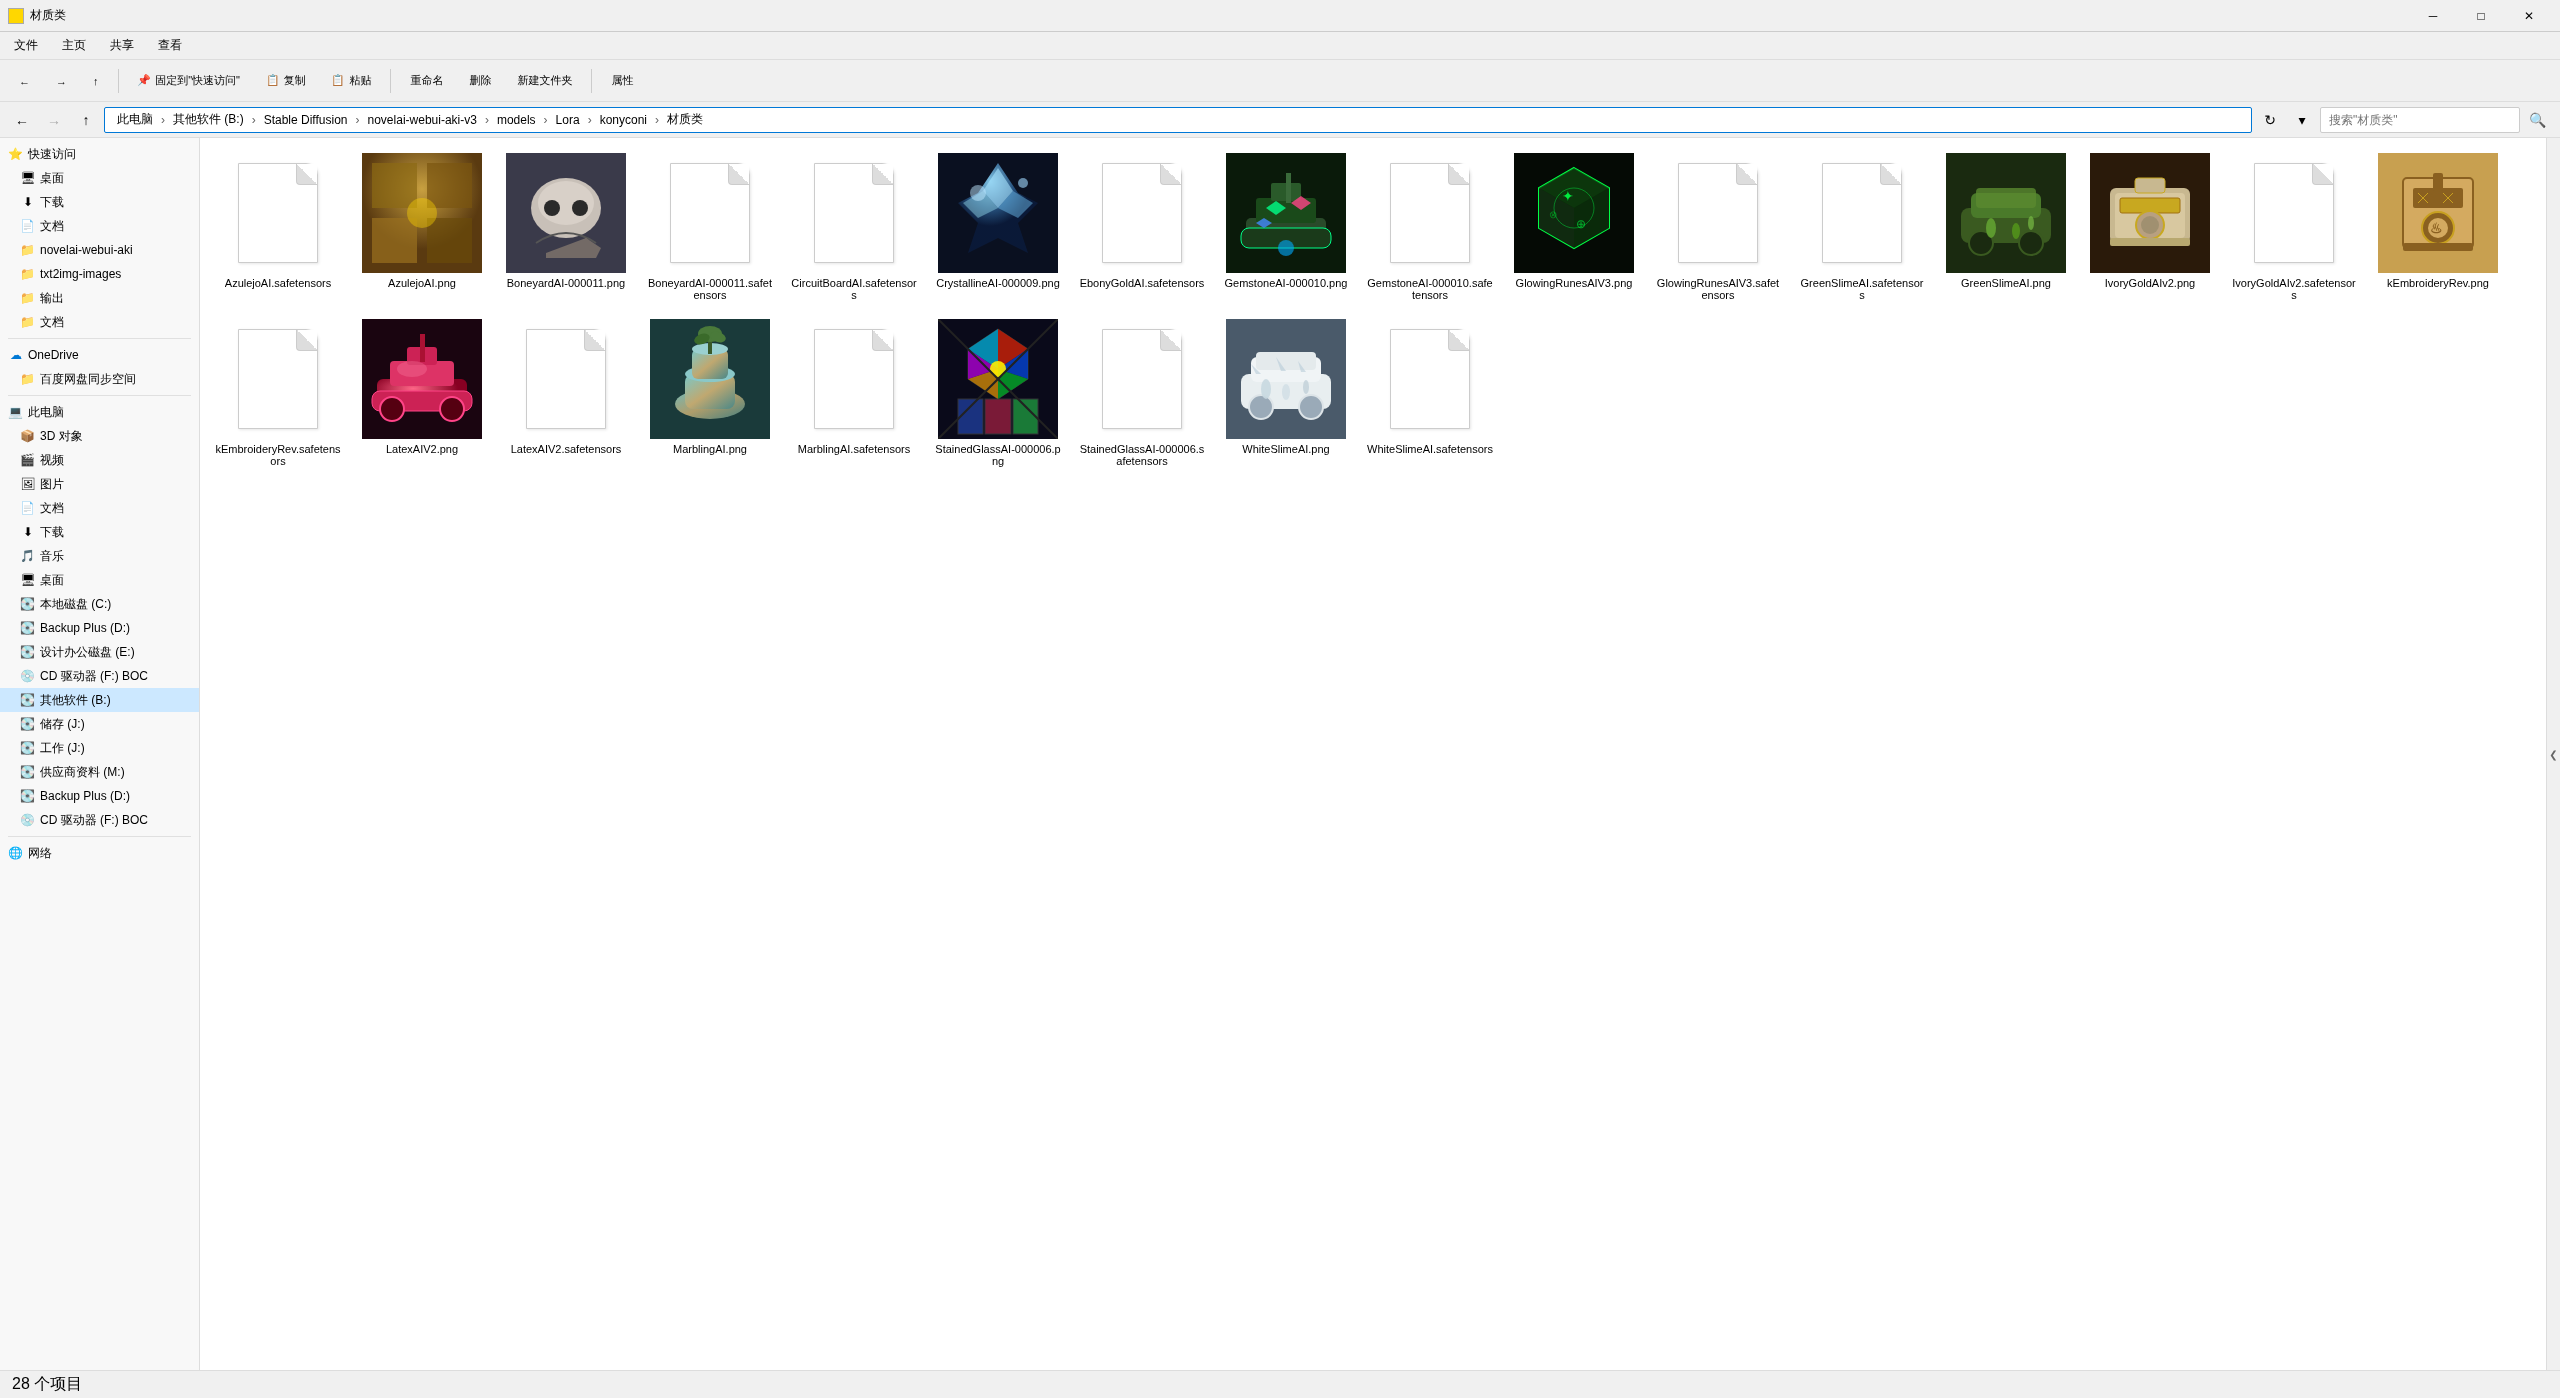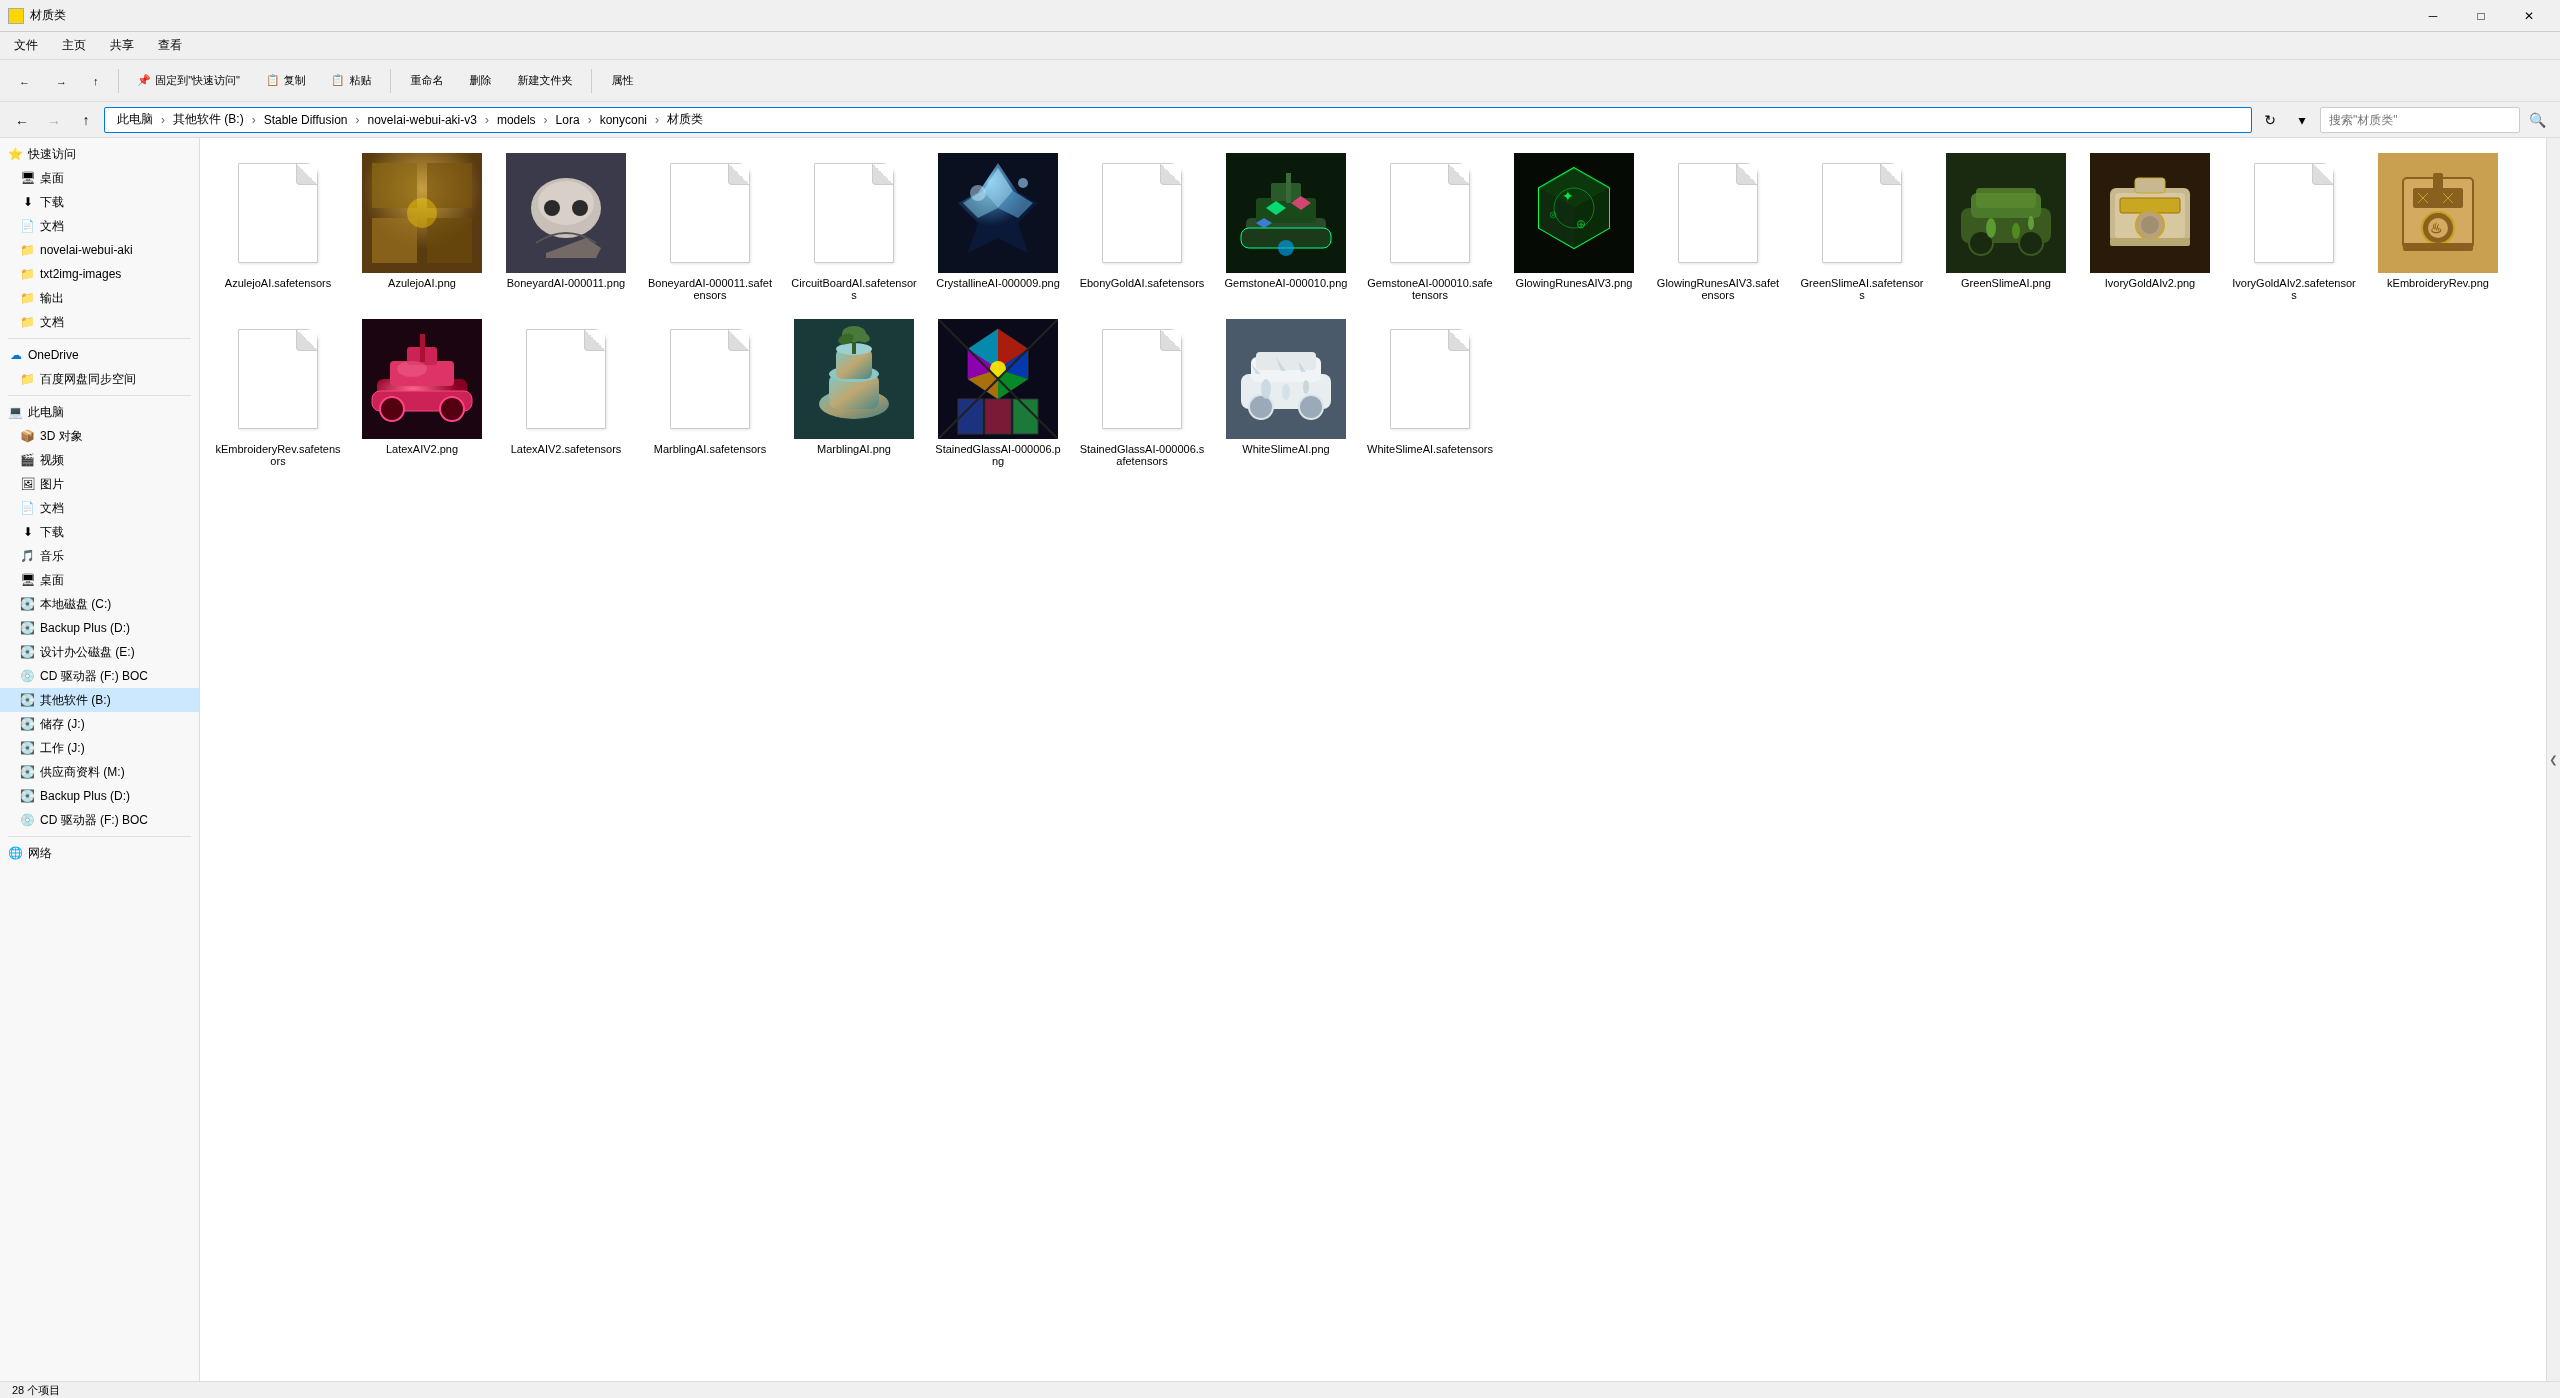--- a/index.html
+++ b/index.html
@@ -253,27 +253,27 @@
       word-break: break-all;
       max-width: 130px;
       overflow: hidden;
       display: -webkit-box;
       -webkit-line-clamp: 2;
       -webkit-box-orient: vertical;
     }
 
     
     .status-bar {
-      height: 17px;
+      height: 28px;
       background: #f0f0f0;
       border-top: 1px solid #ddd;
       display: flex;
       align-items: center;
       padding: 0 12px;
-      font-size: 11px;
+      font-size: 16px;
       gap: 8px;
     }
 
     
     ::-webkit-scrollbar { width: 14px; }
     ::-webkit-scrollbar-track { background: #f0f0f0; }
     ::-webkit-scrollbar-thumb { background: #c0c0c0; border: 2px solid #f0f0f0; border-radius: 4px; }
 
     
     .collapse-panel {
@@ -783,27 +783,20 @@
 
       <div class="file-item">
         <div class="file-thumb">
           <div class="doc-icon"></div>
         </div>
         <span class="file-name">LatexAIV2.safetensors</span>
       </div>
 
       <div class="file-item">
         <div class="file-thumb">
-          <div class="doc-icon"></div>
-        </div>
-        <span class="file-name">MarblingAI.safetensors</span>
-      </div>
-
-      <div class="file-item">
-        <div class="file-thumb">
           <svg width="120" height="120" viewBox="0 0 120 120" xmlns="http://www.w3.org/2000/svg">
             <defs>
               <linearGradient id="gm" x1="0%" y1="0%" x2="100%" y2="100%">
                 <stop offset="0%" stop-color="#7ac8c8"></stop>
                 <stop offset="50%" stop-color="#c0a870"></stop>
                 <stop offset="100%" stop-color="#4a8888"></stop>
               </linearGradient>
             </defs>
             <rect width="120" height="120" fill="#1a3a3a"></rect>
 
@@ -817,20 +810,27 @@
             <ellipse cx="60" cy="15" rx="12" ry="8" fill="#4a7a3a"></ellipse>
             <ellipse cx="52" cy="20" rx="8" ry="5" fill="#3a6a2a" transform="rotate(-20 52 20)"></ellipse>
             <ellipse cx="68" cy="18" rx="8" ry="5" fill="#4a7a3a" transform="rotate(20 68 18)"></ellipse>
           </svg>
         </div>
         <span class="file-name">MarblingAI.png</span>
       </div>
 
       <div class="file-item">
         <div class="file-thumb">
+          <div class="doc-icon"></div>
+        </div>
+        <span class="file-name">MarblingAI.safetensors</span>
+      </div>
+
+      <div class="file-item">
+        <div class="file-thumb">
           <svg width="120" height="120" viewBox="0 0 120 120" xmlns="http://www.w3.org/2000/svg">
             <rect width="120" height="120" fill="#0a0a1a"></rect>
 
             <polygon points="60,10 90,30 90,60 60,80 30,60 30,30" fill="#1a0a3a" stroke="#333" stroke-width="1"></polygon>
             <polygon points="60,10 90,30 60,50" fill="#cc2200" opacity="0.8"></polygon>
             <polygon points="90,30 90,60 60,50" fill="#0044cc" opacity="0.8"></polygon>
             <polygon points="90,60 60,80 60,50" fill="#00aa22" opacity="0.8"></polygon>
             <polygon points="60,80 30,60 60,50" fill="#cc8800" opacity="0.8"></polygon>
             <polygon points="30,60 30,30 60,50" fill="#aa00cc" opacity="0.8"></polygon>
             <polygon points="30,30 60,10 60,50" fill="#00aacc" opacity="0.8"></polygon>

